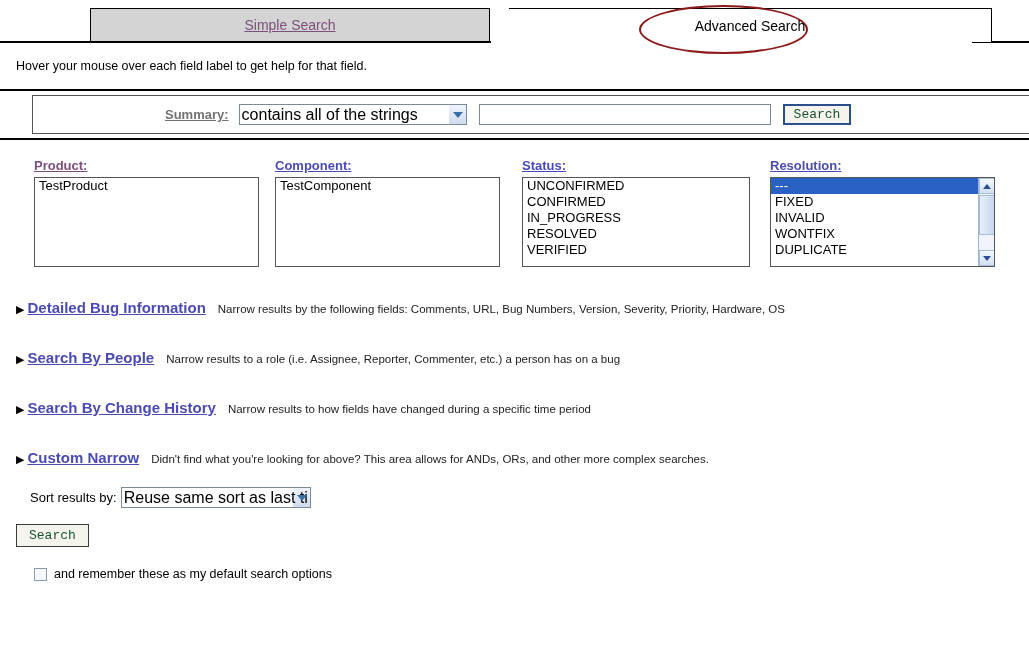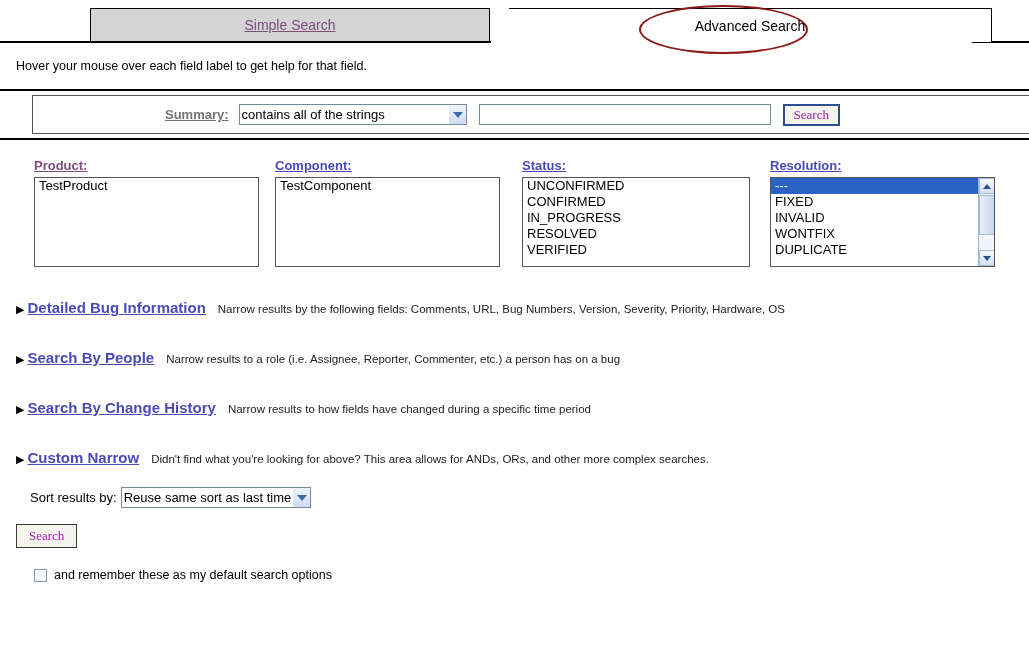--- a/index.html
+++ b/index.html
@@ -129,21 +129,21 @@
   .summary-label {
     color: #737373;
     text-decoration: underline;
     font-weight: bold;
     font-size: 13px;
     margin-left: 132px;
     cursor: pointer;
   }
   select.sel {
     font-family: "Liberation Sans", sans-serif;
-    font-size: 13px;
+    font-size: 16px;
     height: 21px;
     padding: 1px 2px;
     border: 1px solid #7a8a99;
     background: #ffffff;
     color: #000000;
     -webkit-appearance: none;
     -moz-appearance: none;
     appearance: none;
     background-image:
       linear-gradient(#eef3fb, #cfdcee);
@@ -176,27 +176,27 @@
     height: 21px;
     border: 1px solid #7a8a99;
     background: #ffffff;
     font-family: "Liberation Sans", sans-serif;
     font-size: 13px;
     padding: 1px 3px;
     box-sizing: border-box;
     color: #000000;
   }
   .btn {
-    font-family: Liberation Serif, serif;
+    font-family: Liberation Mono, monospace;
     font-size: 13px;
     background: #f4f4ec;
     border: 1px solid #6b6b6b;
     padding: 2px 10px;
     cursor: pointer;
-    color: #a21caf;
+    color: #14532d;
   }
   .btn-focus {
     border: 2px solid #2b4f8e;
     padding: 1px 9px;
     margin-left: 12px;
   }
 
   
   .cols {
     display: flex;

